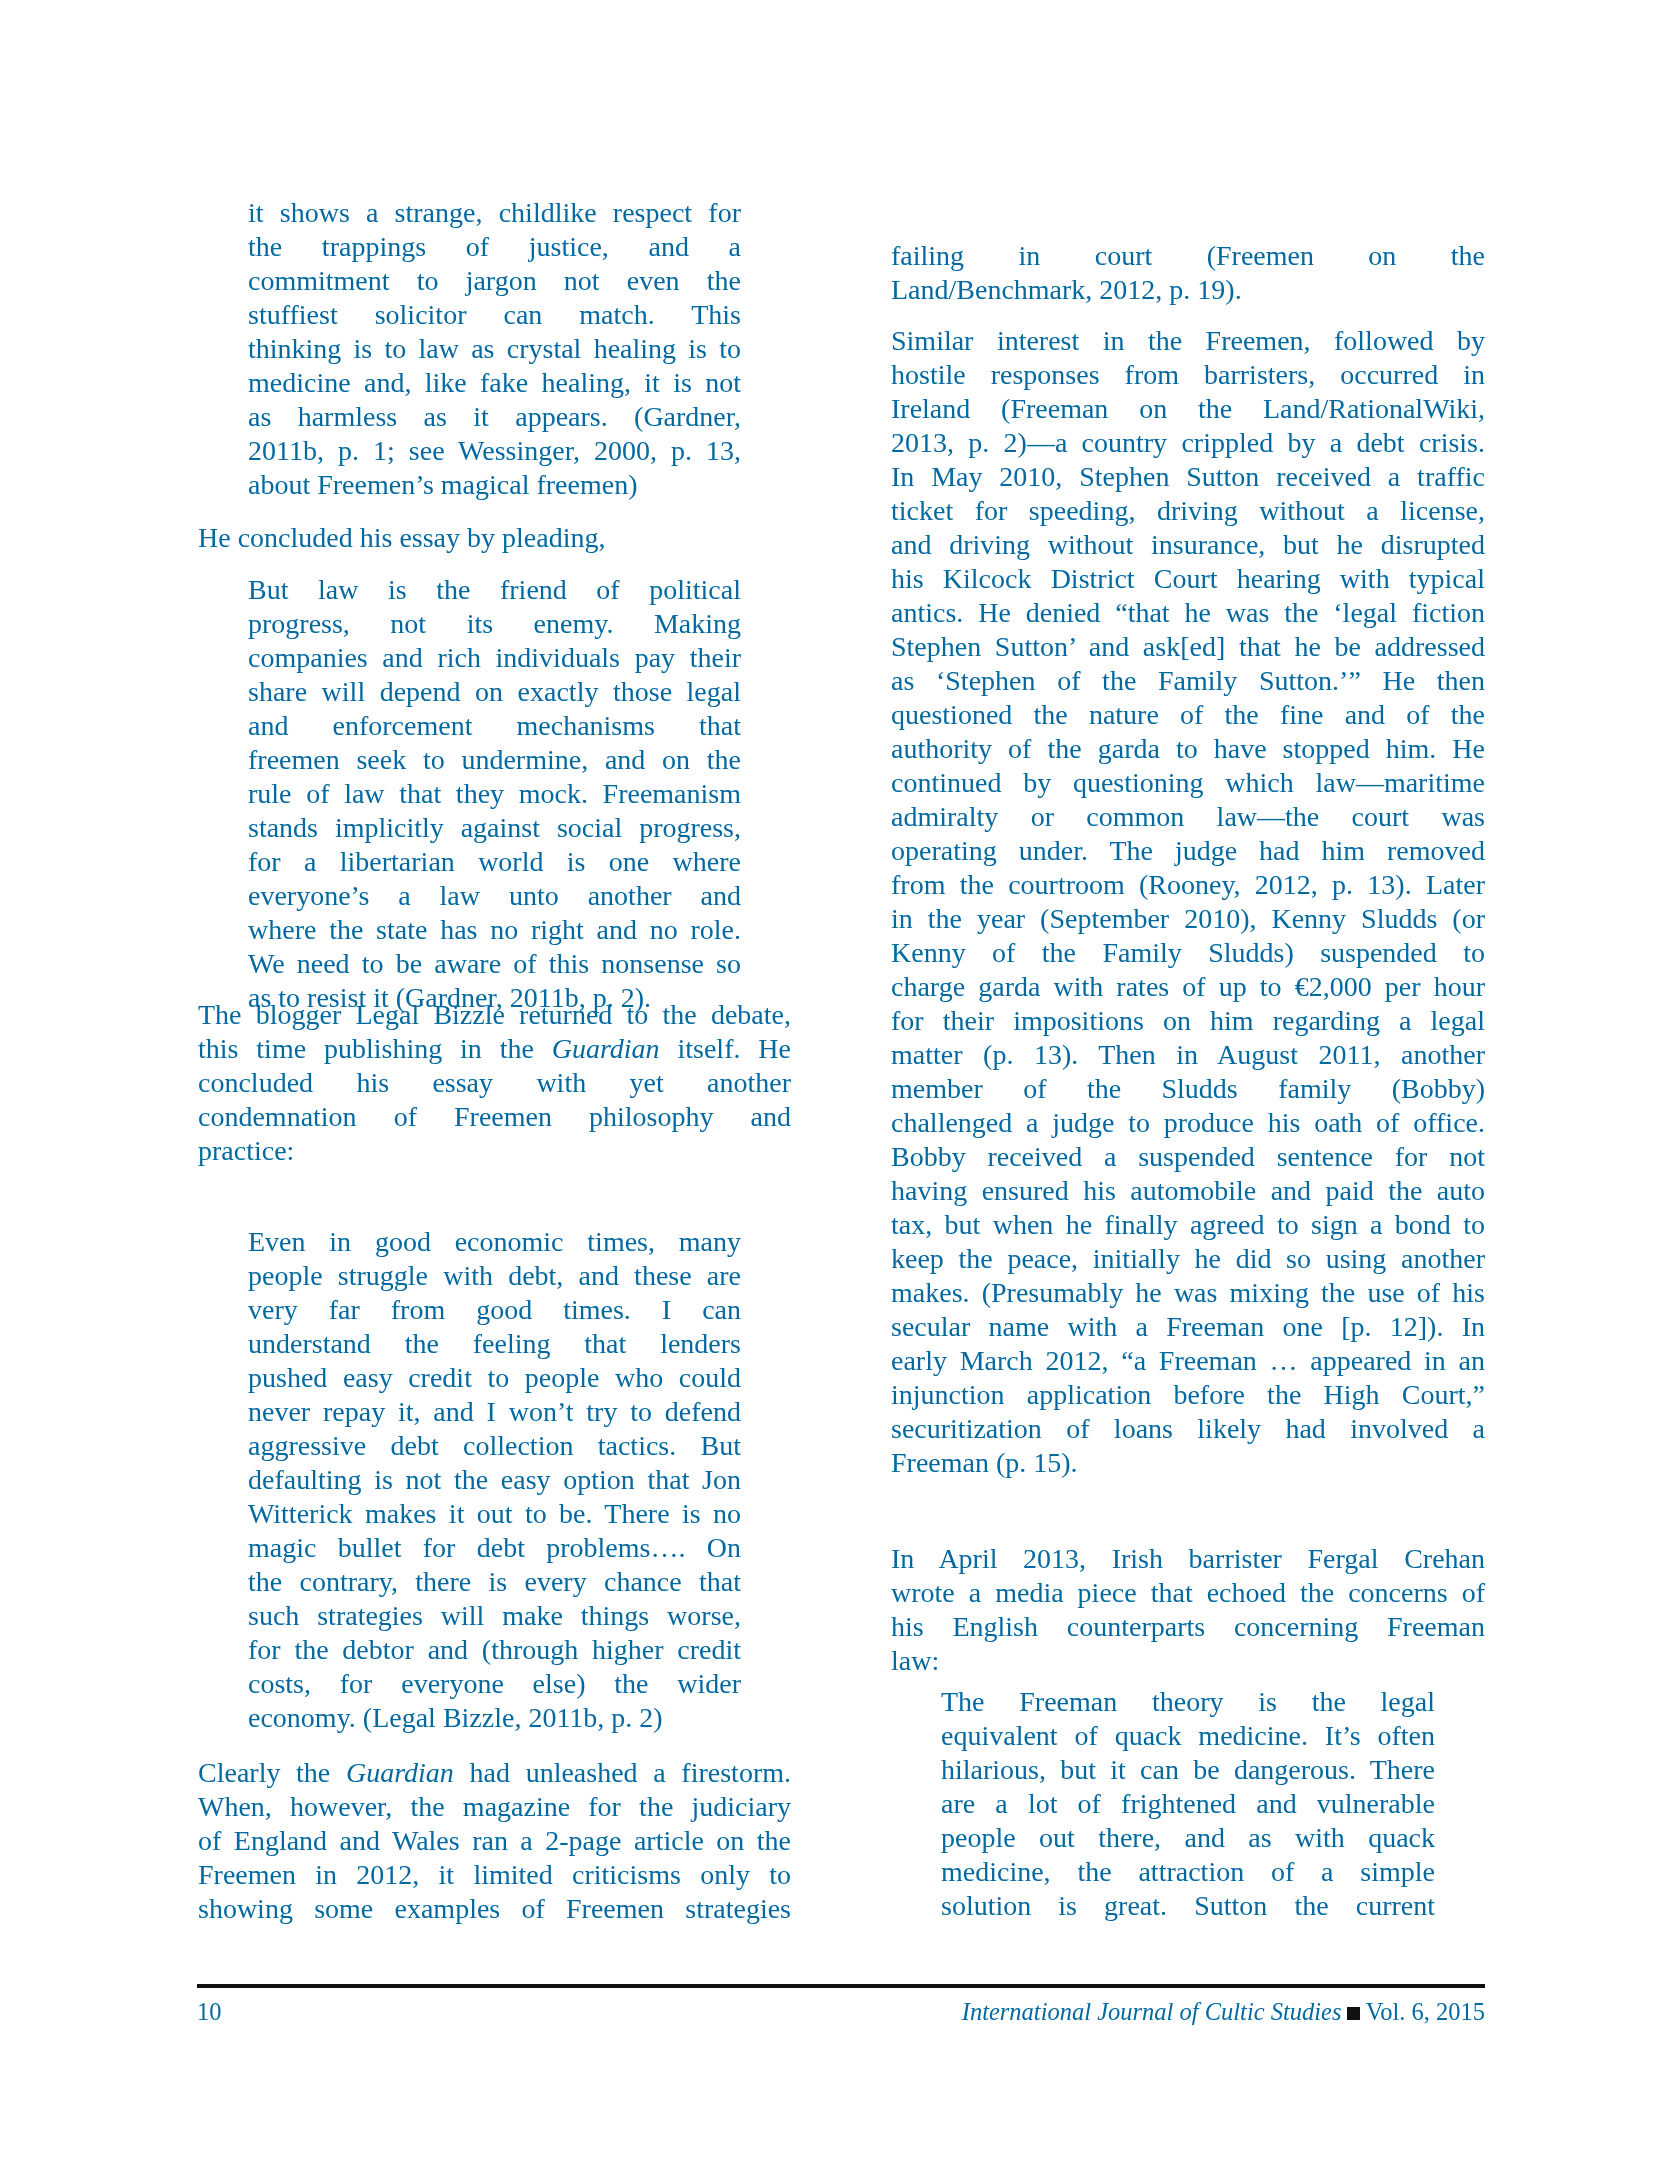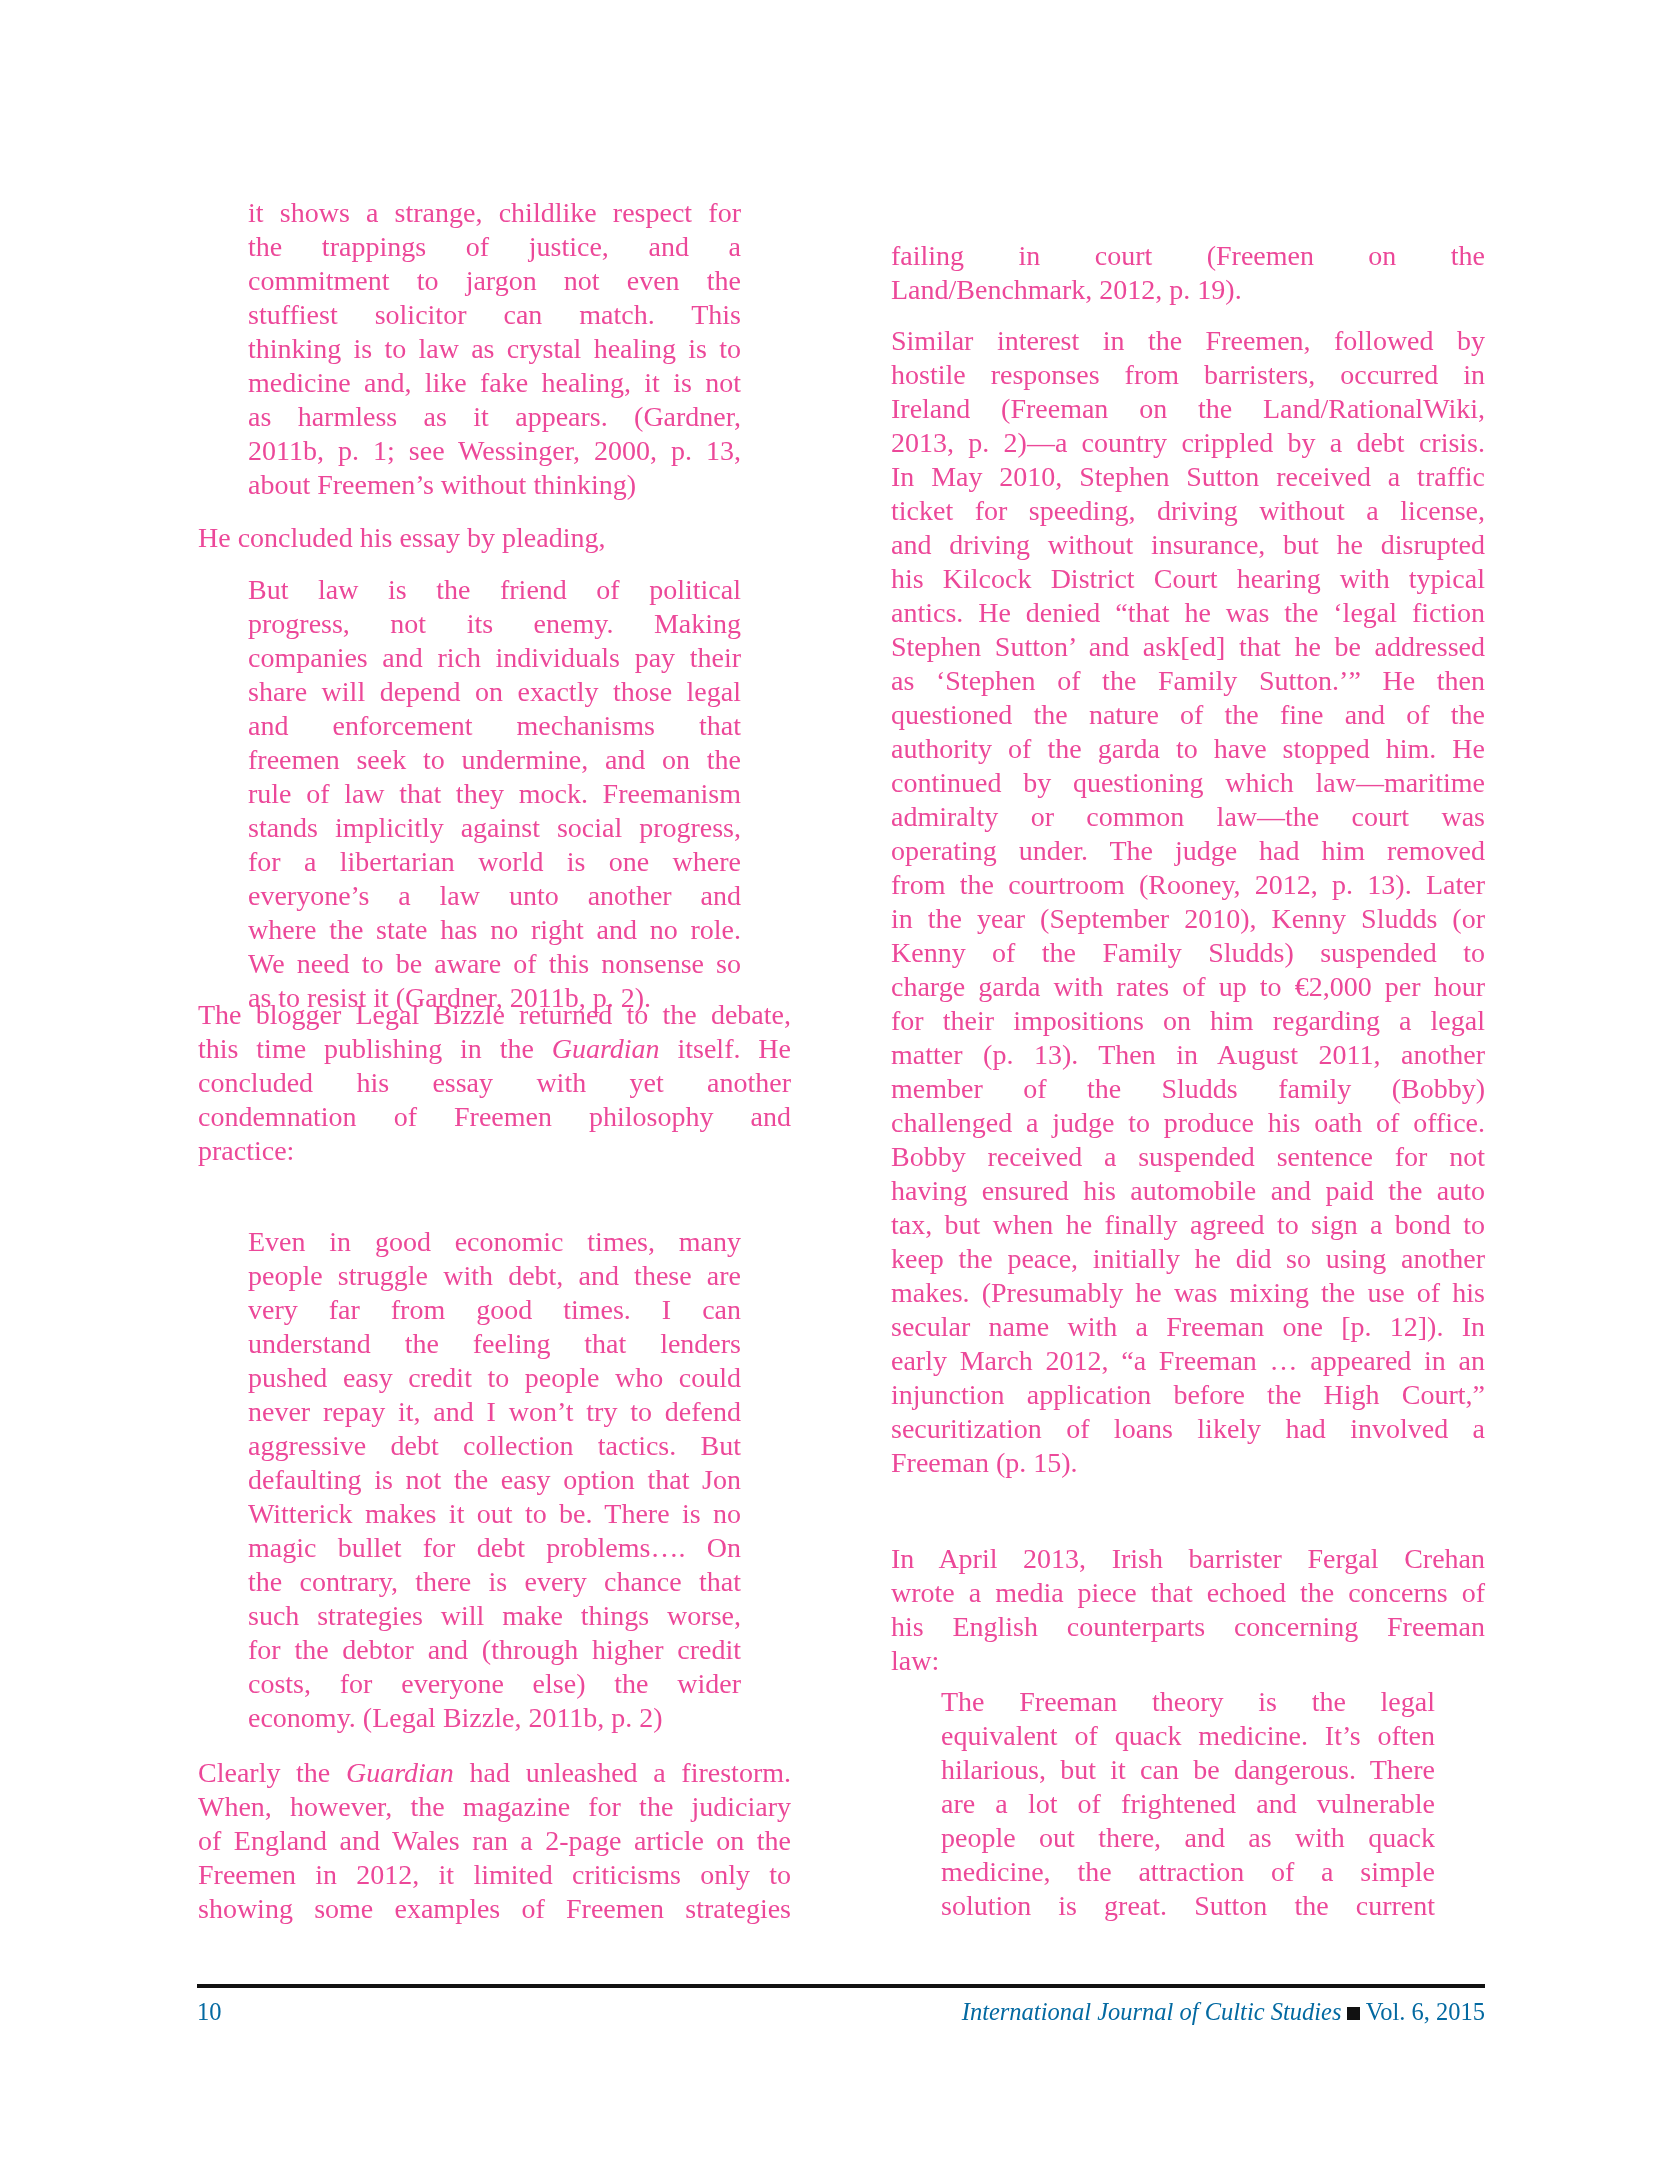--- a/index.html
+++ b/index.html
@@ -1,18 +1,18 @@
 <!DOCTYPE html>
 <html style="font-size:15px"><head>
 <meta charset="utf-8">
 <style>
   html, body { margin: 0; padding: 0; background: #ffffff; }
   body { width: 1680px; height: 2174px; position: relative; overflow: hidden; }
   .page { position: absolute; left: 0; top: 0; width: 1680px; height: 2174px; background: #fff; }
-  .block { position: absolute; font-family: "Liberation Serif", "DejaVu Serif", serif; font-size: 28px; line-height: 34px; color: #ec4899; }
+  .block { position: absolute; font-family: "Liberation Serif", "DejaVu Serif", serif; font-size: 28px; line-height: 34px; color: #0369a1; }
   .line { display: block; text-align: justify; text-align-last: justify; white-space: nowrap; height: 34px; overflow: visible; }
   .line.last { text-align-last: left; }
   .lc-body { left: 198px; width: 593px; }
   .lc-quote { left: 248px; width: 493px; }
   .rc-body { left: 891px; width: 594px; margin-top: 43px; }
   .rc-quote { left: 941px; width: 494px; }
   .rule { position: absolute; left: 197px; top: 1984px; width: 1288px; height: 3.8px; background: #111; }
   .footer { position: absolute; top: 1998px; font-family: "Liberation Serif", "DejaVu Serif", serif; font-size: 24.5px; color: #0369a1; }
   .footer-left { left: 197px; }
   .footer-right { right: 195px; text-align: right; }
@@ -27,21 +27,21 @@
   <div id="left-col">
       <div class="block lc-quote" style="top: 196px;">
         <span class="line">it shows a strange, childlike respect for</span>
         <span class="line">the trappings of justice, and a</span>
         <span class="line">commitment to jargon not even the</span>
         <span class="line">stuffiest solicitor can match. This</span>
         <span class="line">thinking is to law as crystal healing is to</span>
         <span class="line">medicine and, like fake healing, it is not</span>
         <span class="line">as harmless as it appears. (Gardner,</span>
         <span class="line">2011b, p. 1; see Wessinger, 2000, p. 13,</span>
-        <span class="line last">about Freemen’s without thinking)</span>
+        <span class="line last">about Freemen’s magical freemen)</span>
       </div>
       <div class="block lc-body" style="top: 521px;">
         <span class="line last">He concluded his essay by pleading,</span>
       </div>
       <div class="block lc-quote" style="top: 573px;">
         <span class="line">But law is the friend of political</span>
         <span class="line">progress, not its enemy. Making</span>
         <span class="line">companies and rich individuals pay their</span>
         <span class="line">share will depend on exactly those legal</span>
         <span class="line">and enforcement mechanisms that</span>

